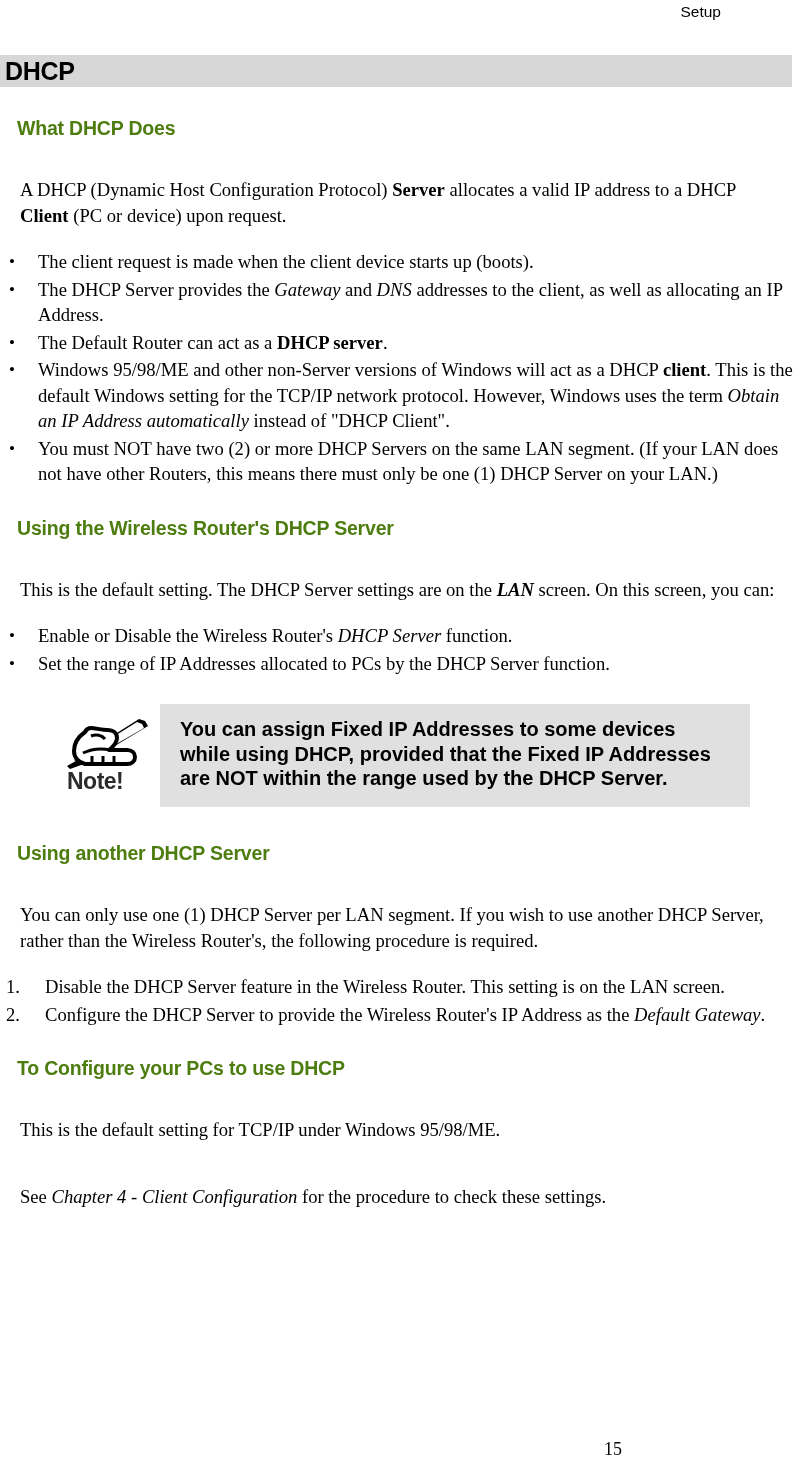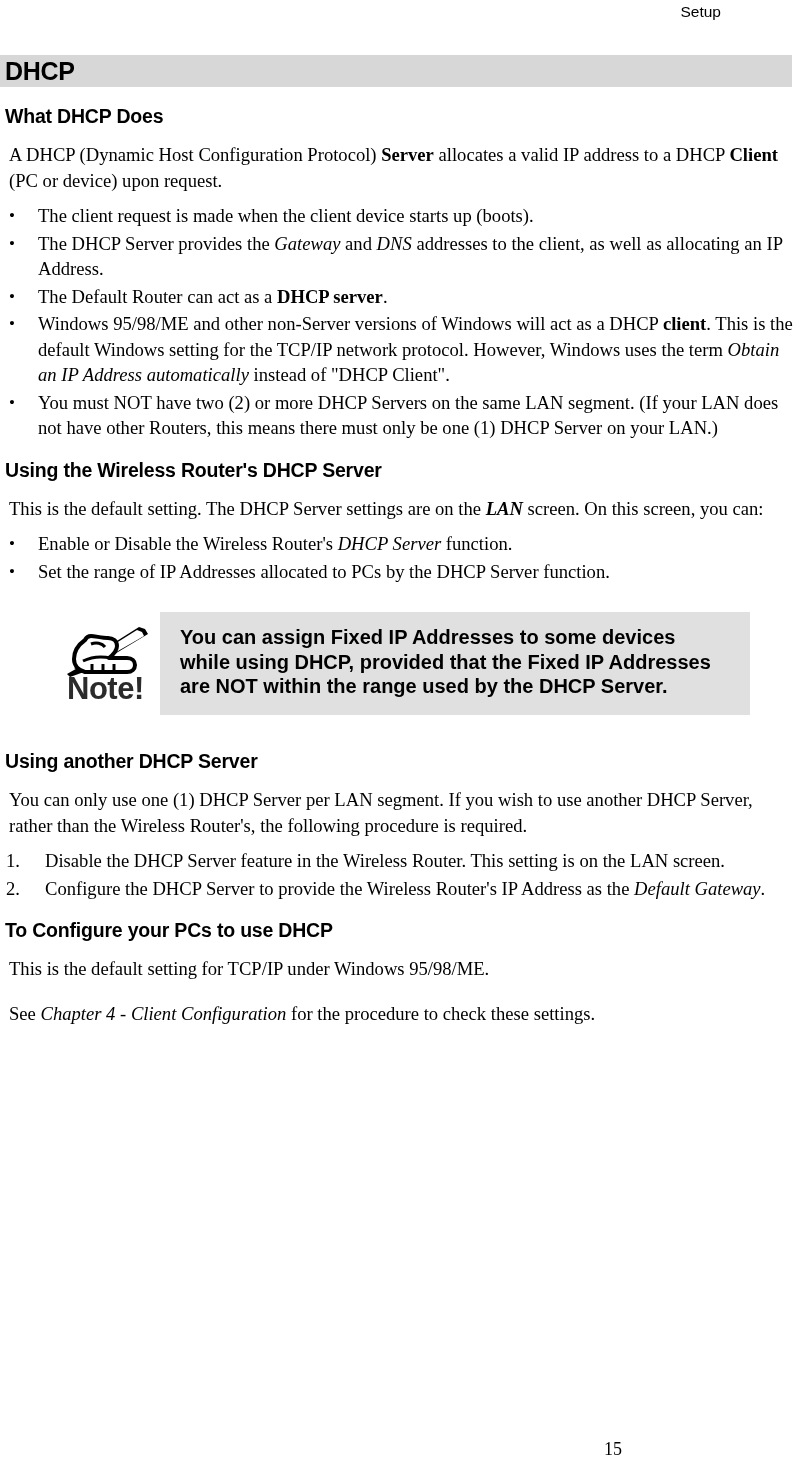--- a/index.html
+++ b/index.html
@@ -69,30 +69,30 @@
     top: 104px;
     width: 790px;
   }
 
   h2.section-heading {
     font-family: "Liberation Sans", "DejaVu Sans", sans-serif;
     font-weight: bold;
     font-size: 19.5px;
     line-height: 24px;
     letter-spacing: -0.2px;
-    margin: 0;
+    margin: 12px;
     padding: 0;
-    color: #000000;
+    color: #4d7c0f;
   }
 
   p.body-text {
     font-family: "Liberation Serif", "DejaVu Serif", serif;
     font-size: 18.6px;
     line-height: 25.5px;
-    margin: 4px;
+    margin: 15px;
     padding: 0;
     text-align: left;
     color: #000;
   }
 
   .sp-after-h2 { height: 10px; }
   .sp-para     { height: 11px; }
   .sp-before-h2{ height: 15px; }
   .sp-list     { height: 6px; }
 
@@ -147,21 +147,21 @@
     width: 100px;
     height: 92px;
   }
   .note-icon svg { display: block; }
   .note-icon .note-word {
     position: absolute;
     left: 6px;
     top: 56px;
     font-family: "Liberation Sans", "DejaVu Sans", sans-serif;
     font-weight: bold;
-    font-size: 31px;
+    font-size: 23px;
     line-height: 26px;
     letter-spacing: -0.5px;
     color: #2b2b2b;
   }
   .note-box {
     position: absolute;
     left: 155px;
     top: 6px;
     width: 590px;
     height: 103px;

